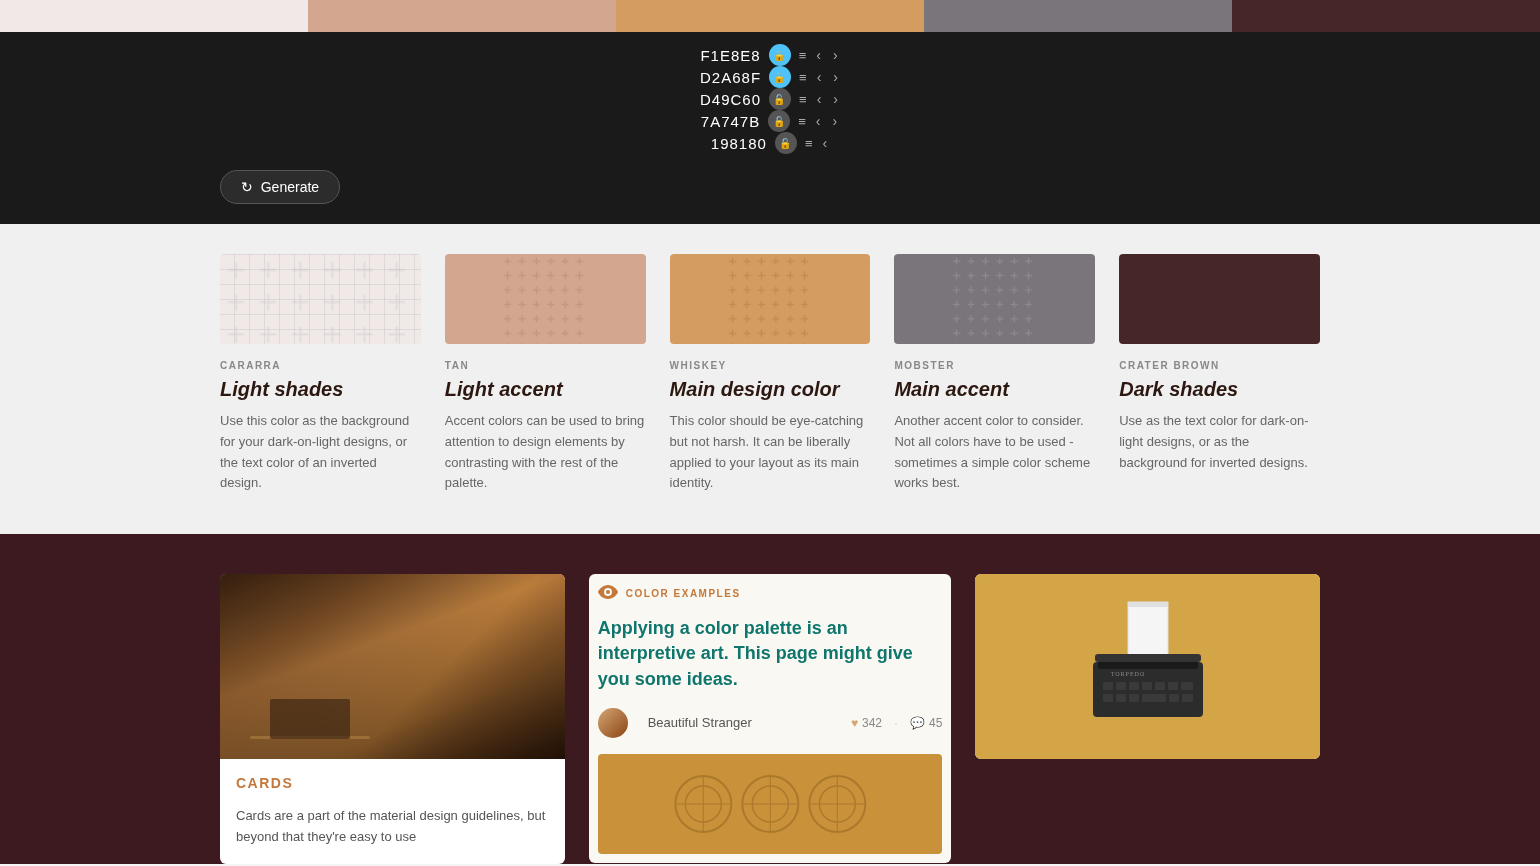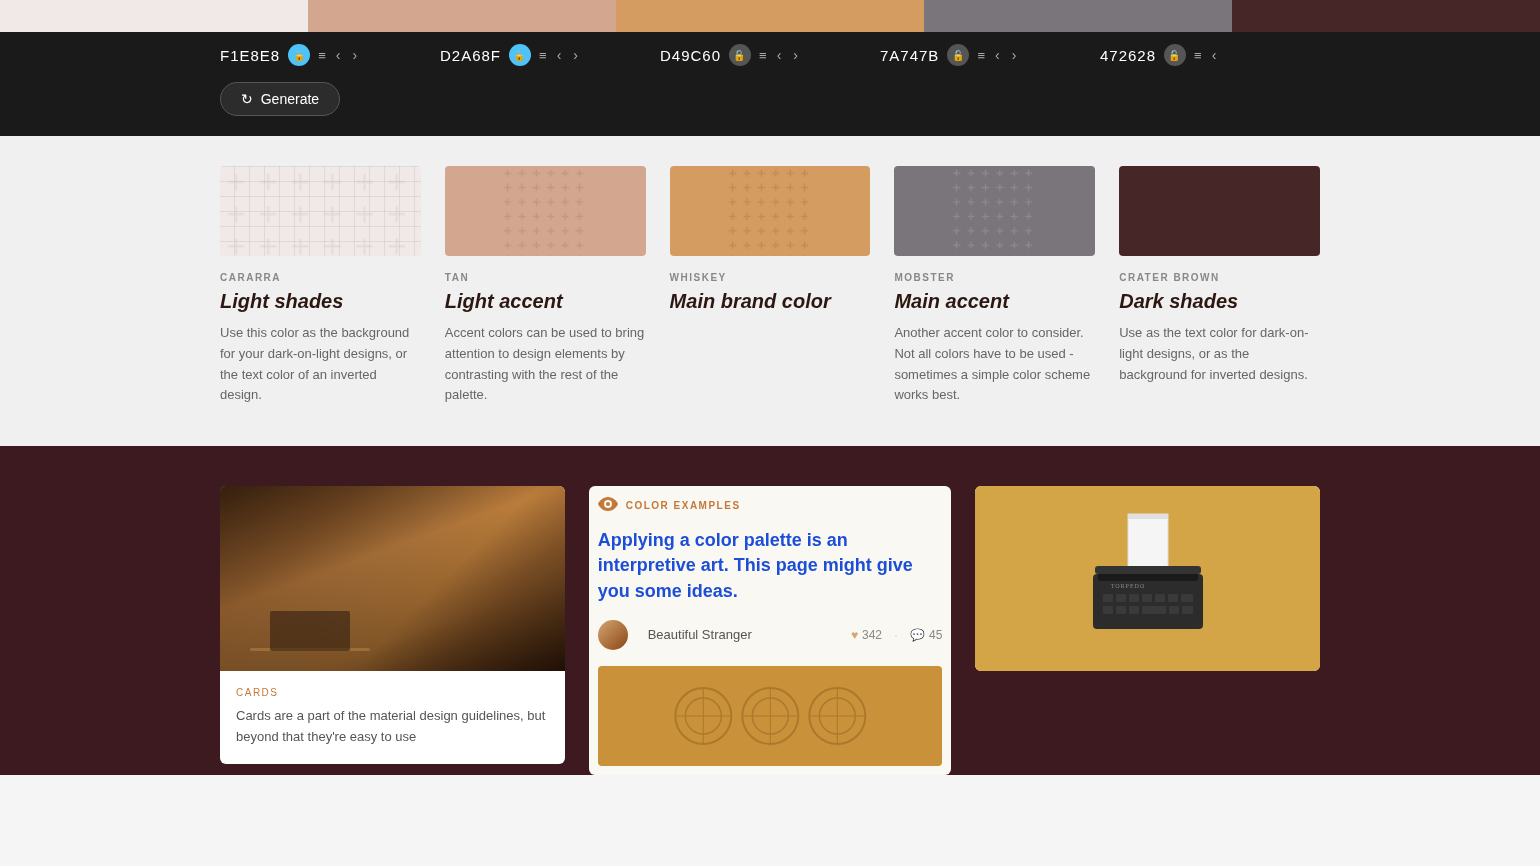--- a/index.html
+++ b/index.html
@@ -16,20 +16,21 @@
       height: 32px;
     }
     .swatch {
       flex: 1;
     }
     .controls-row {
       display: flex;
       align-items: center;
       padding: 12px 220px;
       gap: 0;
+      flex-direction: column;
     }
     .color-control {
       display: flex;
       align-items: center;
       gap: 8px;
       flex: 1;
     }
     .color-hex {
       color: #ffffff;
       font-size: 15px;
@@ -150,26 +151,26 @@
       height: 185px;
       position: relative;
       display: flex;
       align-items: center;
       justify-content: center;
     }
     .card-body {
       padding: 16px;
     }
     .card-category {
-      font-size: 10px;
-      font-weight: 400;
+      font-size: 14px;
+      font-weight: 700;
       letter-spacing: 1.5px;
       text-transform: uppercase;
       color: #c4783a;
-      margin-bottom: 8px;
+      margin-bottom: 15px;
     }
     .card-text {
       font-size: 13px;
       color: #555;
       line-height: 1.6;
     }
 
     
     .card-middle {
       background: #faf8f2;
@@ -190,21 +191,21 @@
     .card-middle-tag {
       font-size: 10px;
       font-weight: 700;
       letter-spacing: 1.5px;
       text-transform: uppercase;
       color: #c4783a;
     }
     .card-middle-title {
       font-size: 18px;
       font-weight: 700;
-      color: #1d4ed8;
+      color: #0f766e;
       line-height: 1.4;
       margin-bottom: 16px;
     }
     .card-middle-footer {
       display: flex;
       align-items: center;
       gap: 20px;
       margin-bottom: 16px;
     }
     .avatar {
@@ -280,21 +281,21 @@
 
     <div class="color-control">
       <span class="color-hex">7A747B</span>
       <button class="lock-btn grey">🔓</button>
       <span class="control-icon">≡</span>
       <span class="arrow-btn">‹</span>
       <span class="arrow-btn">›</span>
     </div>
 
     <div class="color-control">
-      <span class="color-hex">472628</span>
+      <span class="color-hex">198180</span>
       <button class="lock-btn grey">🔓</button>
       <span class="control-icon">≡</span>
       <span class="arrow-btn">‹</span>
     </div>
   </div>
 
   <button class="generate-btn">
     <span>↻</span>
     <span>Generate</span>
   </button>
@@ -337,21 +338,22 @@
       <div class="palette-swatch" style="background:#d49c60; position:relative;">
         <svg style="position:absolute;inset:0;width:100%;height:100%;opacity:0.15" viewBox="0 0 100 100" xmlns="http://www.w3.org/2000/svg">
           <pattern id="p3" x="0" y="0" width="16" height="16" patternUnits="userSpaceOnUse">
             <line x1="8" y1="4" x2="8" y2="12" stroke="#5a3000" stroke-width="1.5"></line>
             <line x1="4" y1="8" x2="12" y2="8" stroke="#5a3000" stroke-width="1.5"></line>
           </pattern>
           <rect width="100" height="100" fill="url(#p3)"></rect>
         </svg>
       </div>
       <div class="palette-label">WHISKEY</div>
-      <div class="palette-title">Main brand color</div>
+      <div class="palette-title">Main design color</div>
+      <div class="palette-desc">This color should be eye-catching but not harsh. It can be liberally applied to your layout as its main identity.</div>
     </div>
 
     <div class="palette-card">
       <div class="palette-swatch" style="background:#7a747b; position:relative;">
         <svg style="position:absolute;inset:0;width:100%;height:100%;opacity:0.15" viewBox="0 0 100 100" xmlns="http://www.w3.org/2000/svg">
           <pattern id="p4" x="0" y="0" width="16" height="16" patternUnits="userSpaceOnUse">
             <line x1="8" y1="4" x2="8" y2="12" stroke="#fff" stroke-width="1.5"></line>
             <line x1="4" y1="8" x2="12" y2="8" stroke="#fff" stroke-width="1.5"></line>
           </pattern>
           <rect width="100" height="100" fill="url(#p4)"></rect>

